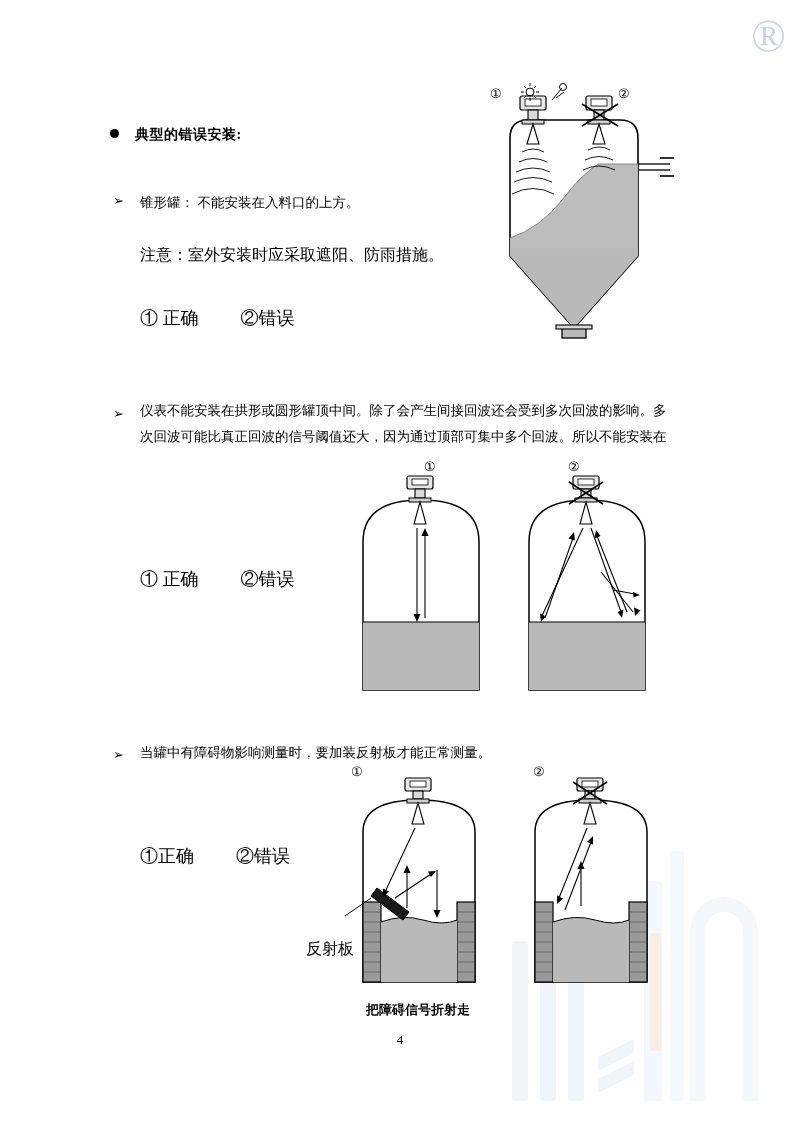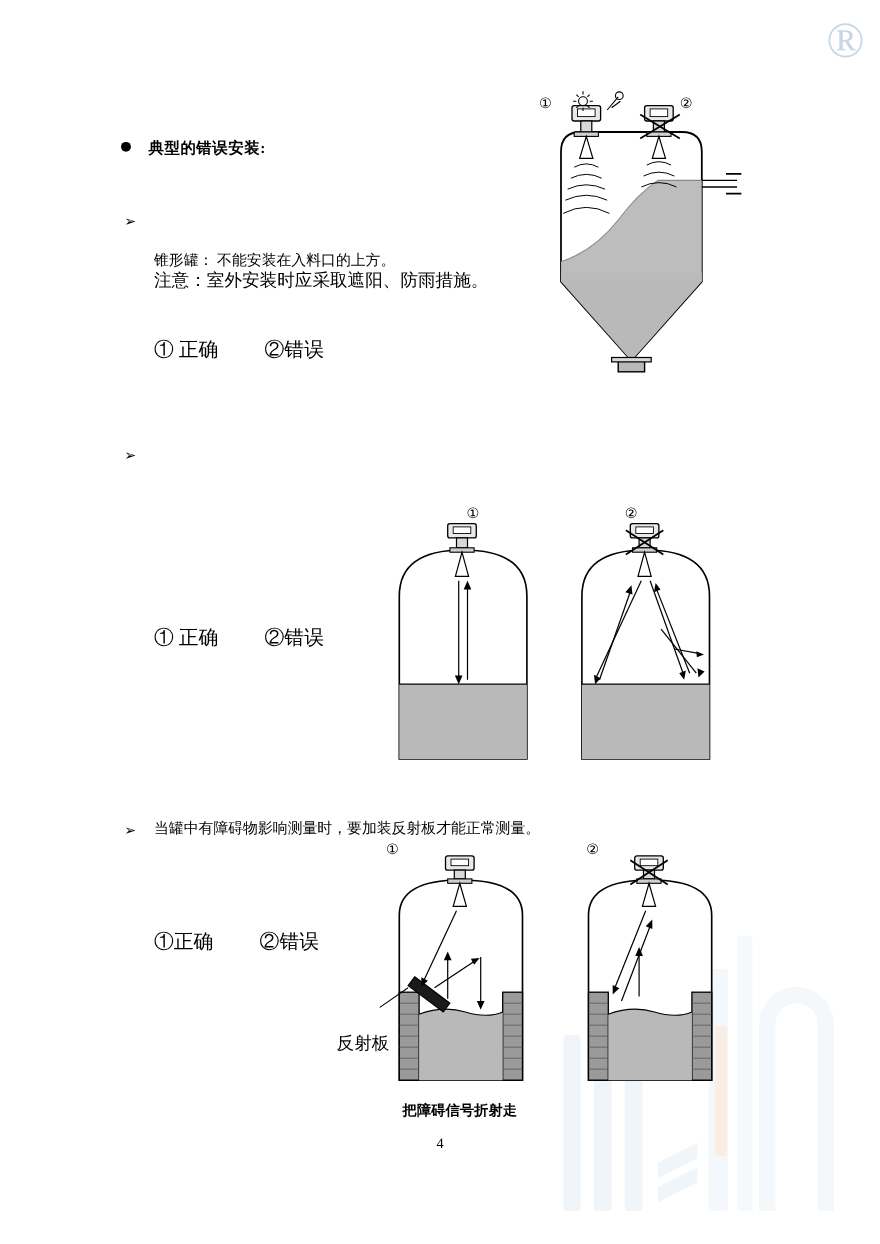--- a/index.html
+++ b/index.html
@@ -118,21 +118,21 @@
       </g>
     </svg>
   </div>
   <div class="wm-r">®</div>
 
   <div class="bullet-head">
     <span class="dot"></span><span>典型的错误安装:</span>
   </div>
 
   <div class="arrow-glyph" style="left:113px; top:193px;">➢</div>
-  <div class="txt" style="left:140px; top:190px;margin-top:34px;">锥形罐：  不能安装在入料口的上方。</div>
+  <div class="txt" style="left:140px; top:190px;">锥形罐：  不能安装在入料口的上方。</div>
   <div class="note" style="left:140px; top:245px;">注意：室外安装时应采取遮阳、防雨措施。</div>
   <div class="legend" style="left:140px; top:306px;">
     <span>① 正确</span><span class="sp"></span><span>②错误</span>
   </div>
 
   <div class="fig" style="left:470px; top:78px;">
     <svg width="230" height="290" viewBox="0 0 230 290" xmlns="http://www.w3.org/2000/svg">
 
       <path d="M40 60 Q40 42 58 42 L150 42 Q168 42 168 60 L168 178 L104 250 L40 178 Z" fill="#ffffff" stroke="#000" stroke-width="1.6"></path>
 
@@ -190,20 +190,22 @@
         <line x1="82" y1="22" x2="92" y2="10" stroke="#000" stroke-width="1"></line>
         <line x1="86" y1="20" x2="94" y2="14" stroke="#000" stroke-width="1"></line>
         <circle cx="93" cy="9" r="3.5" fill="none" stroke="#000" stroke-width="1"></circle>
       </g>
     </svg>
   </div>
   <div class="lbl-circ" style="left:490px; top:86px;">①</div>
   <div class="lbl-circ" style="left:618px; top:86px;">②</div>
 
   <div class="arrow-glyph" style="left:113px; top:406px;">➢</div>
+  <div class="txt" style="left:140px; top:398px; width:560px;">仪表不能安装在拱形或圆形罐顶中间。除了会产生间接回波还会受到多次回波的影响。多</div>
+  <div class="txt" style="left:140px; top:424px; width:560px;">次回波可能比真正回波的信号阈值还大，因为通过顶部可集中多个回波。所以不能安装在</div>
   <div class="legend" style="left:140px; top:567px;">
     <span>①  正确</span><span class="sp"></span><span>②错误</span>
   </div>
 
   <div class="fig" style="left:345px; top:462px;">
     <svg width="320" height="240" viewBox="0 0 320 240" xmlns="http://www.w3.org/2000/svg">
 
       <g>
         <path d="M18 80 Q18 38 76 38 Q134 38 134 80 L134 228 L18 228 Z" fill="#ffffff" stroke="#000" stroke-width="1.5"></path>
         <path d="M18 160 L134 160 L134 228 L18 228 Z" fill="#b9b9b9" stroke="none"></path>

